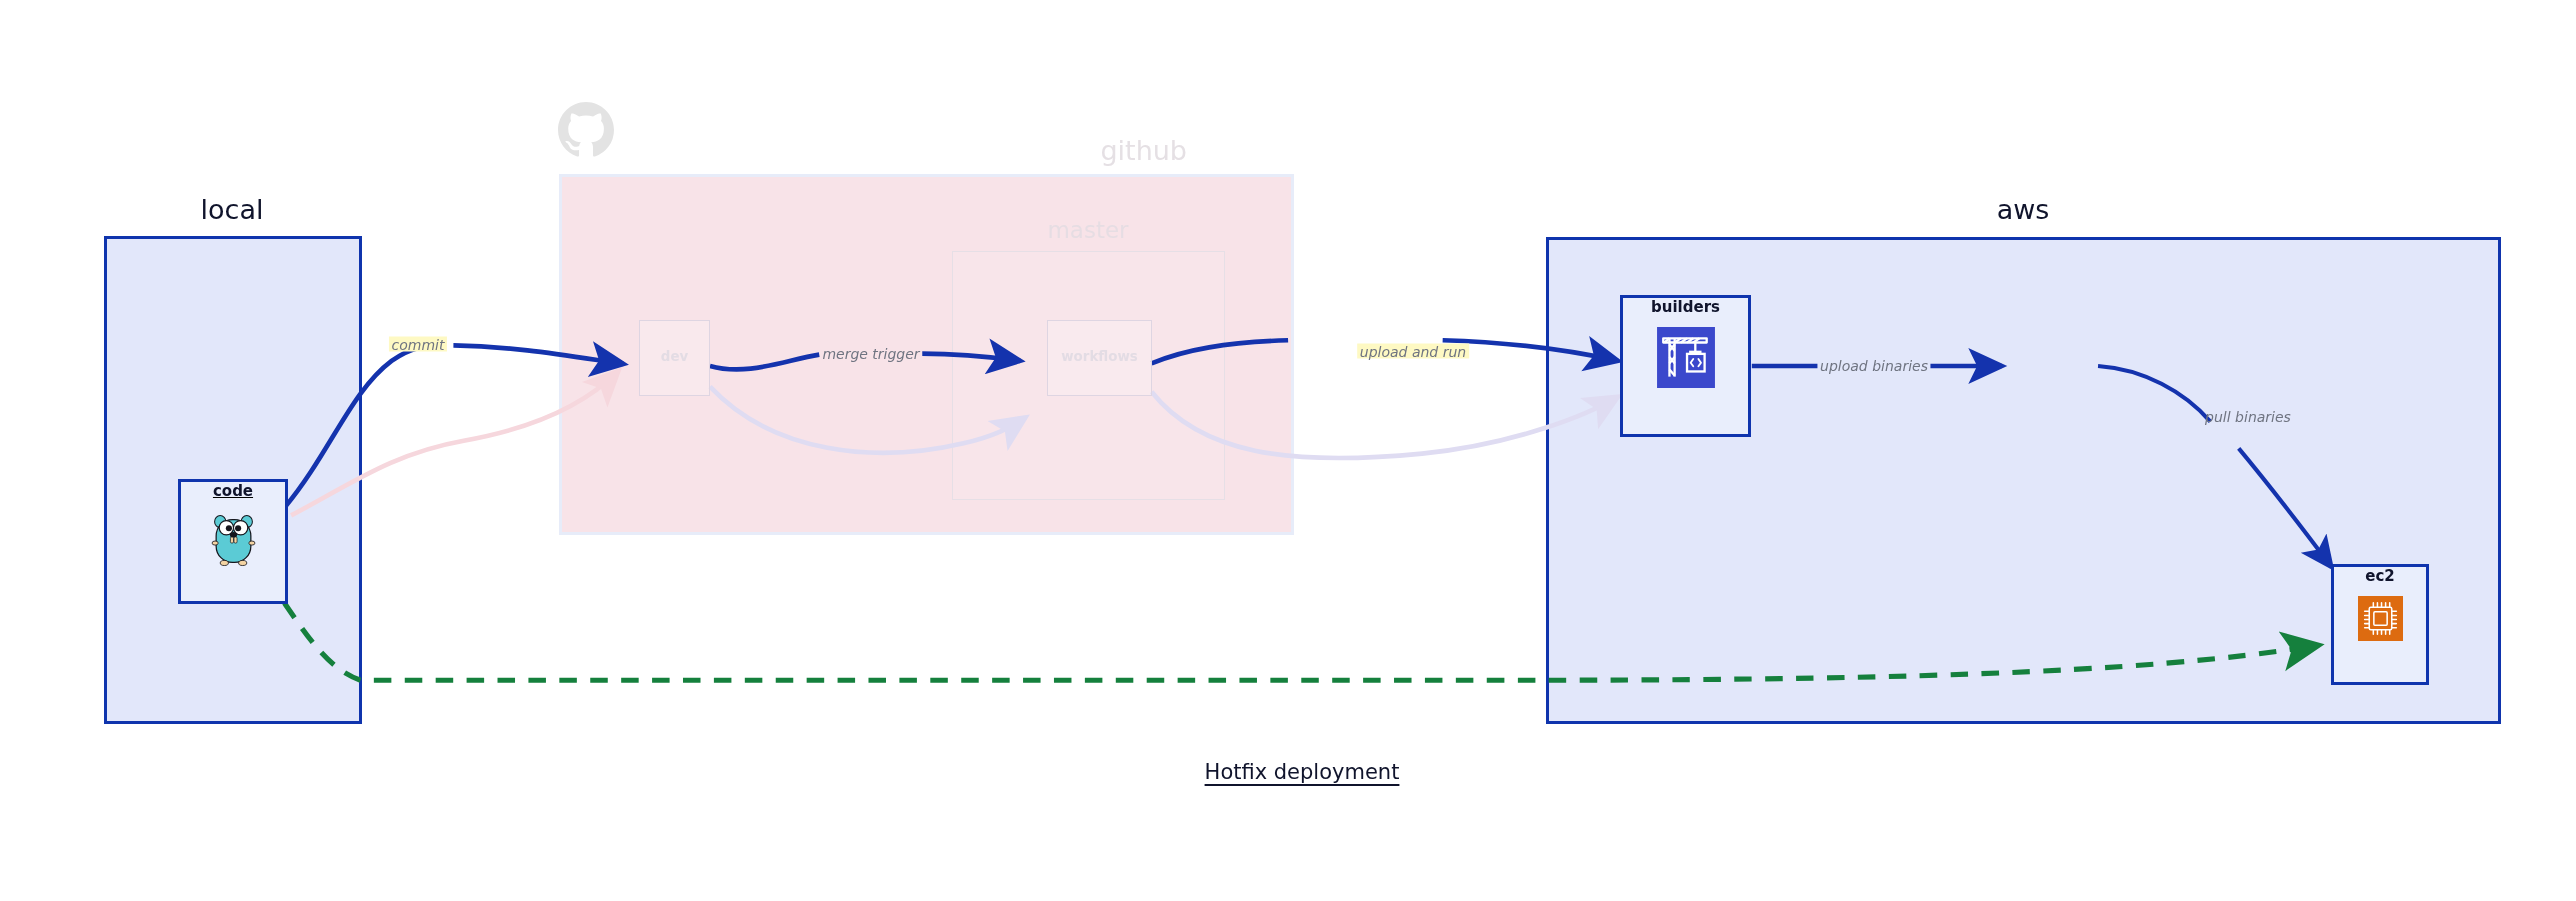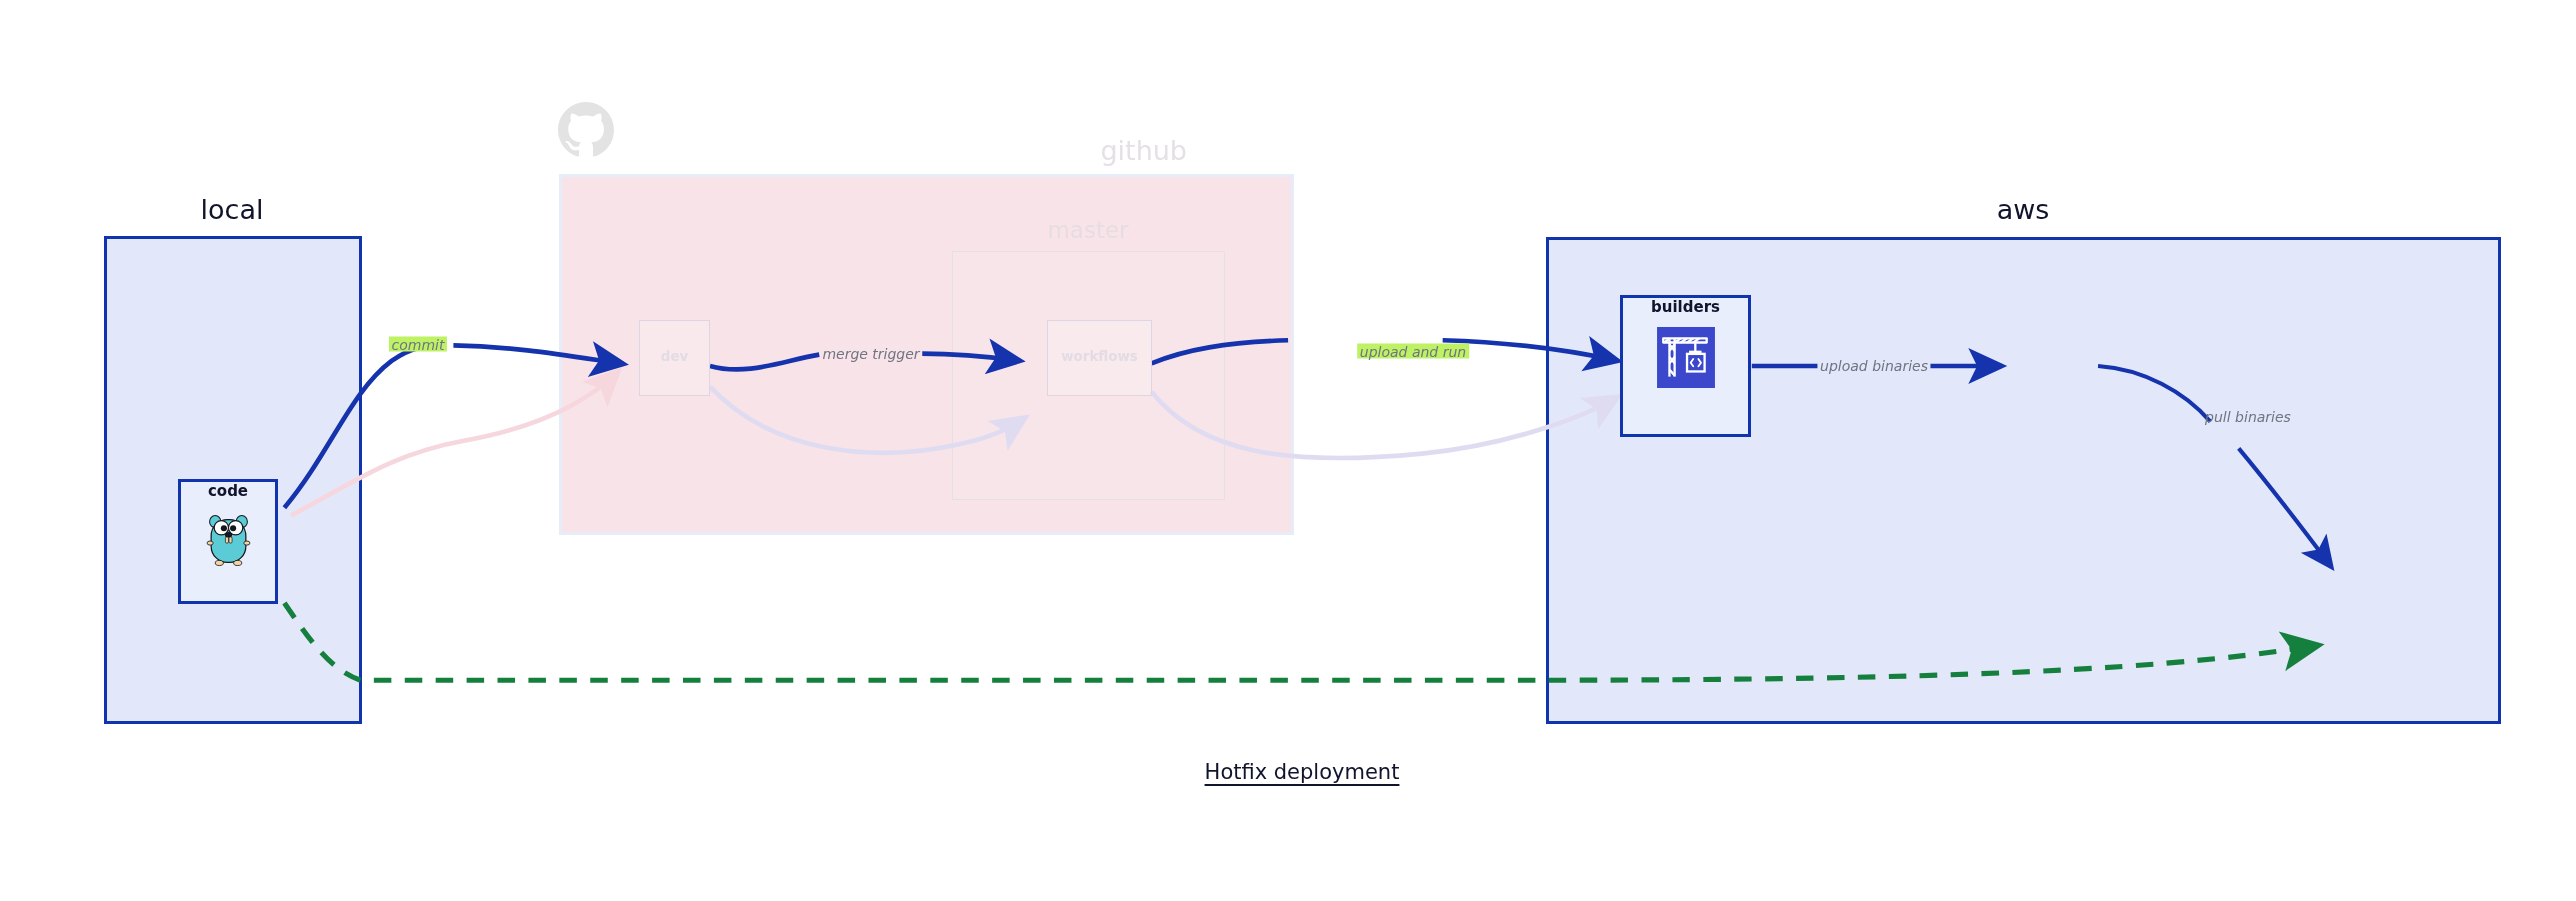--- a/index.html
+++ b/index.html
@@ -96,21 +96,21 @@
   }
 
   
   .edge-label {
     position: absolute;
     font-style: italic;
     font-size: 14px;
     line-height: 1;
     color: #6f7481;
     white-space: nowrap;
-    background: #bef264;
+    background: #fef9c3;
     padding: 0.5px 2.6px;
     transform: translate(-50%, -50%);
   }
   .edge-label.on-pink { background: transparent; }
 
   
   .diagram-title {
     position: absolute;
     font-size: 21px;
     line-height: 1;
@@ -182,21 +182,21 @@
 
     <path d="M 3400 710 L 3548 710" fill="none" stroke="#1433ad" stroke-width="9"></path>
     <path d="M 3728 710 L 3885 710" fill="none" stroke="#1433ad" stroke-width="9" marker-end="url(#ah-blue)"></path>
 
     <path d="M 4072 710 C 4160 716 4240 760 4290 818" fill="none" stroke="#1433ad" stroke-width="8"></path>
     <path d="M 4345 870 C 4420 960 4480 1040 4525 1100" fill="none" stroke="#1433ad" stroke-width="8" marker-end="url(#ah-blue)"></path>
 
     <path d="M 552 1170 C 600 1240 640 1300 700 1320 L 2900 1320 C 3600 1320 4150 1310 4500 1252" fill="none" stroke="#15803d" stroke-width="10" stroke-dasharray="34 26" stroke-linecap="butt" marker-end="url(#ah-green)"></path>
   </svg>
 
-  <div class="node" style="left:178px; top:479px; width:100px; height:125px;">
+  <div class="node" style="left:178px; top:479px; width:110px; height:125px;text-decoration:underline;">
     <div class="node-title">code</div>
     <div class="node-icon">
       <svg width="49" height="58" viewBox="0 0 96 112">
 
         <ellipse cx="22" cy="20" rx="11" ry="12" fill="#5bcbd5" stroke="#16161d" stroke-width="2"></ellipse>
         <ellipse cx="74" cy="20" rx="11" ry="12" fill="#5bcbd5" stroke="#16161d" stroke-width="2"></ellipse>
 
         <rect x="14" y="16" width="68" height="84" rx="32" fill="#5bcbd5" stroke="#16161d" stroke-width="2.4"></rect>
 
         <circle cx="34" cy="32" r="14" fill="#ffffff" stroke="#16161d" stroke-width="2.2"></circle>
@@ -242,20 +242,40 @@
           <path d="M74 30 L74 48"></path>
           <path d="M62 48 L86 48"></path>
         </g>
         <rect x="58" y="52" width="34" height="34" fill="none" stroke="#ffffff" stroke-width="4.5"></rect>
         <path d="M70 62 L65 69 L70 76 M80 62 L85 69 L80 76" fill="none" stroke="#ffffff" stroke-width="3.6" stroke-linecap="round" stroke-linejoin="round"></path>
       </svg>
     </div>
   </div>
 
 
+  <div class="node" style="left:2331px; top:564px; width:98px; height:121px;">
+    <div class="node-title">ec2</div>
+    <div class="node-icon">
+      <svg width="45" height="45" viewBox="0 0 88 88">
+        <rect x="0" y="0" width="88" height="88" fill="#dd6b10"></rect>
+        <g stroke="#ffffff" stroke-width="3" fill="none" stroke-linecap="round">
+          <rect x="22" y="22" width="44" height="44" rx="3"></rect>
+          <rect x="31" y="31" width="26" height="26" rx="2"></rect>
+
+          <path d="M30 22 L30 13 M38 22 L38 13 M46 22 L46 13 M54 22 L54 13 M62 22 L62 13"></path>
+
+          <path d="M30 66 L30 75 M38 66 L38 75 M46 66 L46 75 M54 66 L54 75 M62 66 L62 75"></path>
+
+          <path d="M22 30 L13 30 M22 38 L13 38 M22 46 L13 46 M22 54 L13 54 M22 62 L13 62"></path>
+
+          <path d="M66 30 L75 30 M66 38 L75 38 M66 46 L75 46 M66 54 L75 54 M66 62 L75 62"></path>
+        </g>
+      </svg>
+    </div>
+  </div>
 
   <div class="edge-label" style="left:418px; top:344px;">commit</div>
 
   <div class="edge-label on-pink" style="left:871px; top:353px;">merge trigger</div>
 
   <div class="edge-label" style="left:1413px; top:351px;">upload and run</div>
 
   <div class="edge-label" style="left:1874px; top:365px; background:#e2e7fa;">upload binaries</div>
 
   <div class="edge-label" style="left:2248px; top:416px; background:transparent;">pull binaries</div>

